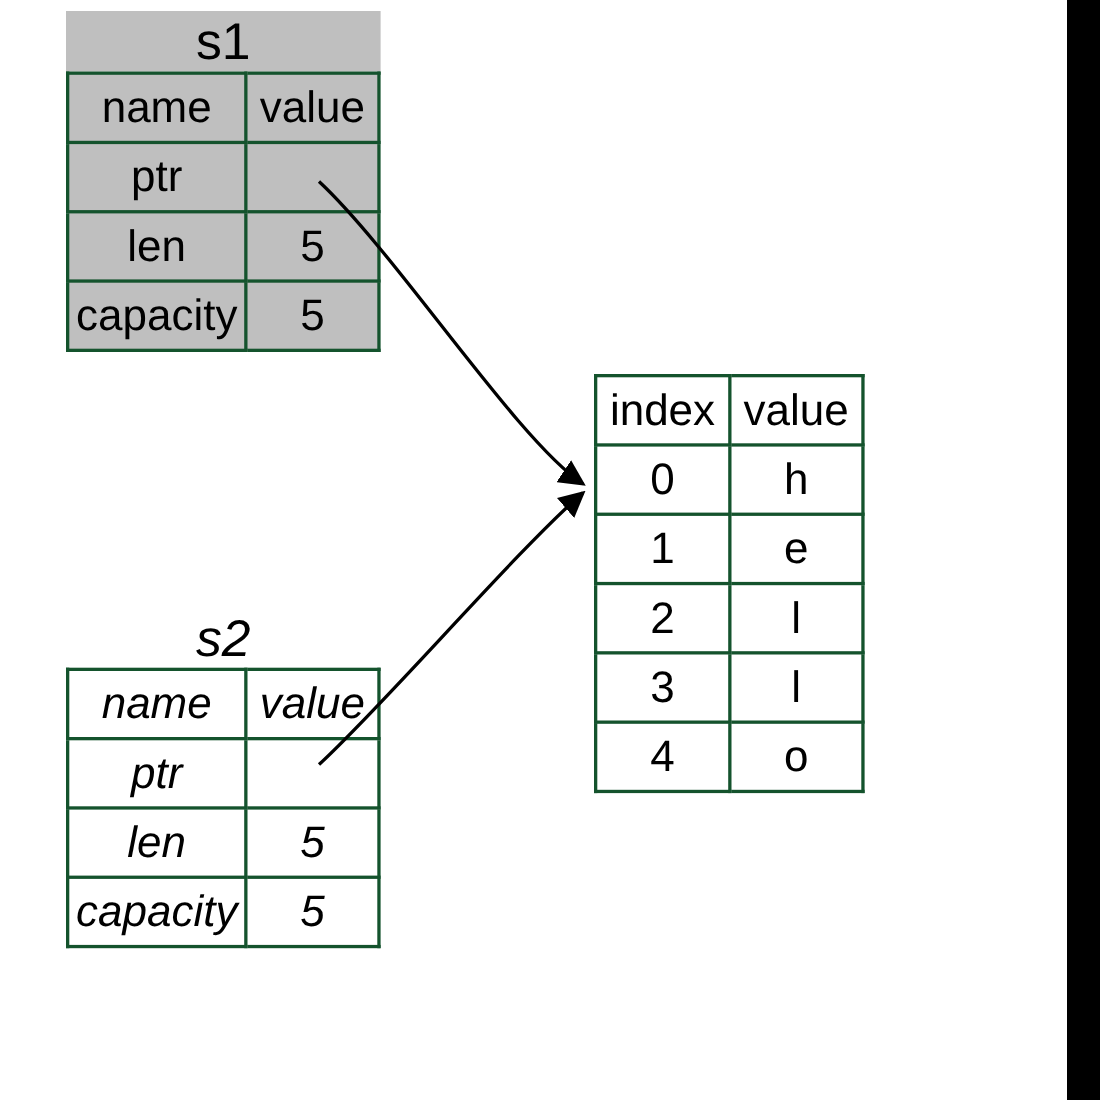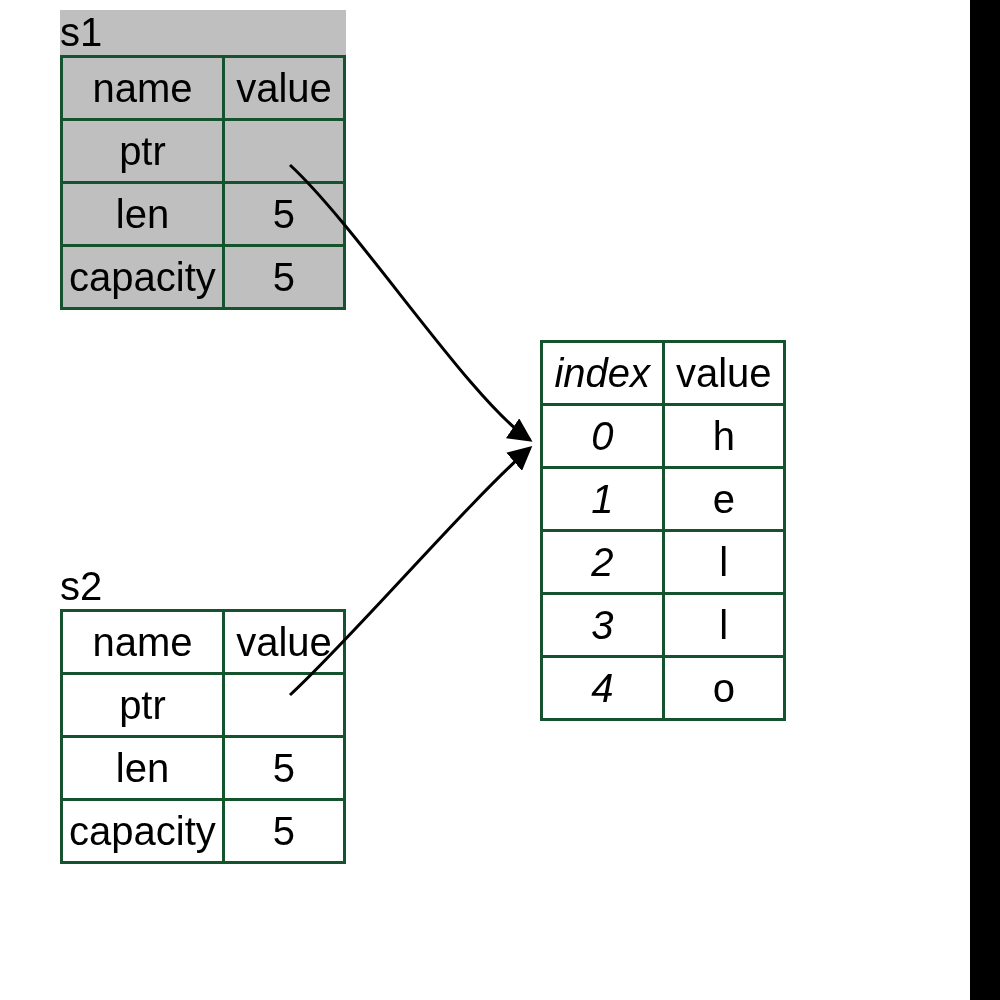--- a/index.html
+++ b/index.html
@@ -1,27 +1,27 @@
 <!DOCTYPE html>
 <html><head>
 <meta charset="utf-8">
 <style>
   html,body{margin:0;padding:0;width:1000px;height:1000px;background:#fff;font-family:Arial,Helvetica,sans-serif;}
   .canvas{position:relative;width:1000px;height:1000px;overflow:hidden;}
   .vbar{position:absolute;right:0;top:0;width:30px;height:1000px;background:#000;}
-  .title{font-size:40px;}
+  .title{font-size:47px;text-align:center;}
   table{border-collapse:collapse;}
   td{border:3px solid #14532d;font-size:40px;text-align:center;padding:0;}
   .struct{position:absolute;}
   .s1 table td{background:#bfbfbf;}
   .s1 .title{background:#bfbfbf;}
   .s2 .title{background:#fff;}
   .c-name{width:160px;height:60px;}
   .c-val{width:120px;height:60px;}
-  .h-idx{width:120px;height:60px;font-style:italic;}
+  .h-idx{width:120px;height:60px;}
   .h-val{width:120px;height:60px;}
   svg.arrows{position:absolute;left:0;top:0;width:1000px;height:1000px;pointer-events:none;}
 </style>
 </head>
 <body>
 
 <div class="canvas">
 
   <div class="struct s1" style="left:60px;top:10px;width:286px;">
     <div class="title">s1</div>
@@ -40,21 +40,21 @@
         <td class="c-val">5</td>
       </tr>
       <tr>
         <td class="c-name">capacity</td>
         <td class="c-val">5</td>
       </tr>
     </tbody>
       </table>
   </div>
 
-  <div class="struct s2" style="left:60px;top:564px;width:286px;">
+  <div class="struct s2" style="left:60px;top:552px;width:286px;font-style:italic;">
     <div class="title">s2</div>
     <table>
       <tbody>
           <tr>
         <td class="c-name">name</td>
         <td class="c-val">value</td>
       </tr>
       <tr>
         <td class="c-name">ptr</td>
         <td class="c-val"></td>

